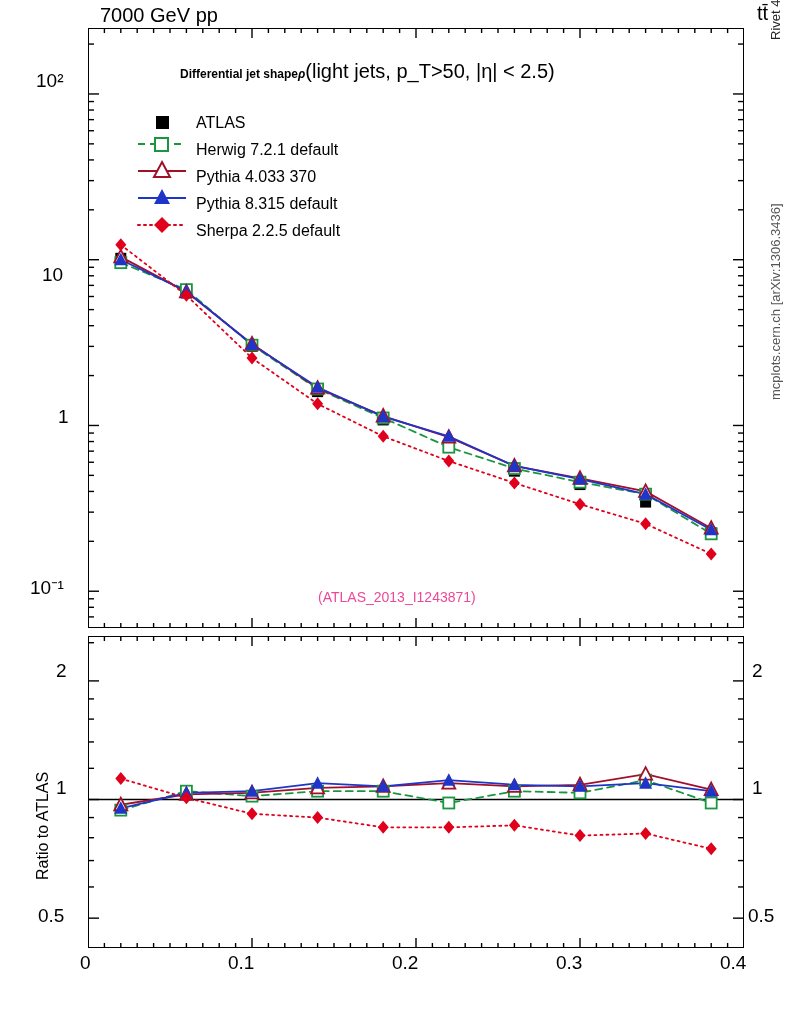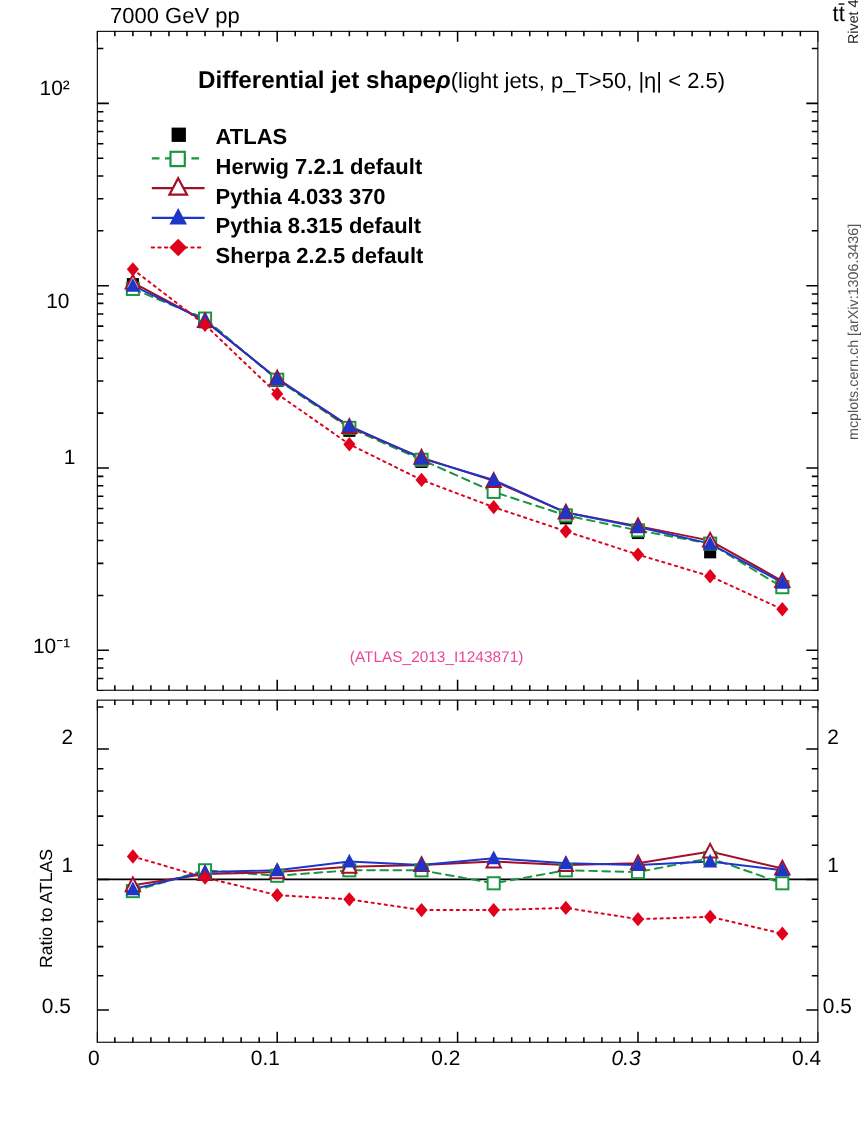--- a/index.html
+++ b/index.html
@@ -23,26 +23,26 @@
     white-space:nowrap;
     font-size:13px;color:#555;
   }
   .rot-dark{color:#222;}
 
   
   .ylab{font-size:19px;}
   .xlab{font-size:19px;}
 
   
-  .legend-item{font-size:20px;font-weight:bold;}
+  .legend-item{font-size:16px;}
 
   
   .frame{border:1.6px solid #000;box-sizing:border-box;}
 
-  .title-main{font-size:22px;font-weight:bold;}
+  .title-main{font-size:12px;font-weight:bold;}
   .title-sub{font-size:20px;}
 
   .watermark{font-size:14px;color:#ec4899;}
 
   .ratio-ylabel{
     transform-origin:left top;transform:rotate(-90deg);
     font-size:16px;white-space:nowrap;
   }
 </style>
 </head>
@@ -459,16 +459,16 @@
   <div class="abs txt ylab" style="left:56px;top:777px;">1</div>
   <div class="abs txt ylab" style="left:38px;top:905px;">0.5</div>
 
   <div class="abs txt ylab" style="left:752px;top:660px;">2</div>
   <div class="abs txt ylab" style="left:752px;top:777px;">1</div>
   <div class="abs txt ylab" style="left:748px;top:905px;">0.5</div>
 
   <div class="abs txt xlab" style="left:80px;top:952px;">0</div>
   <div class="abs txt xlab" style="left:228px;top:952px;">0.1</div>
   <div class="abs txt xlab" style="left:392px;top:952px;">0.2</div>
-  <div class="abs txt xlab" style="left:556px;top:952px;font-style:italic;">0.3</div>
+  <div class="abs txt xlab" style="left:556px;top:952px;">0.3</div>
   <div class="abs txt xlab" style="left:720px;top:952px;text-align:right;">0.4</div>
 
 </div>
 
 </body></html>

